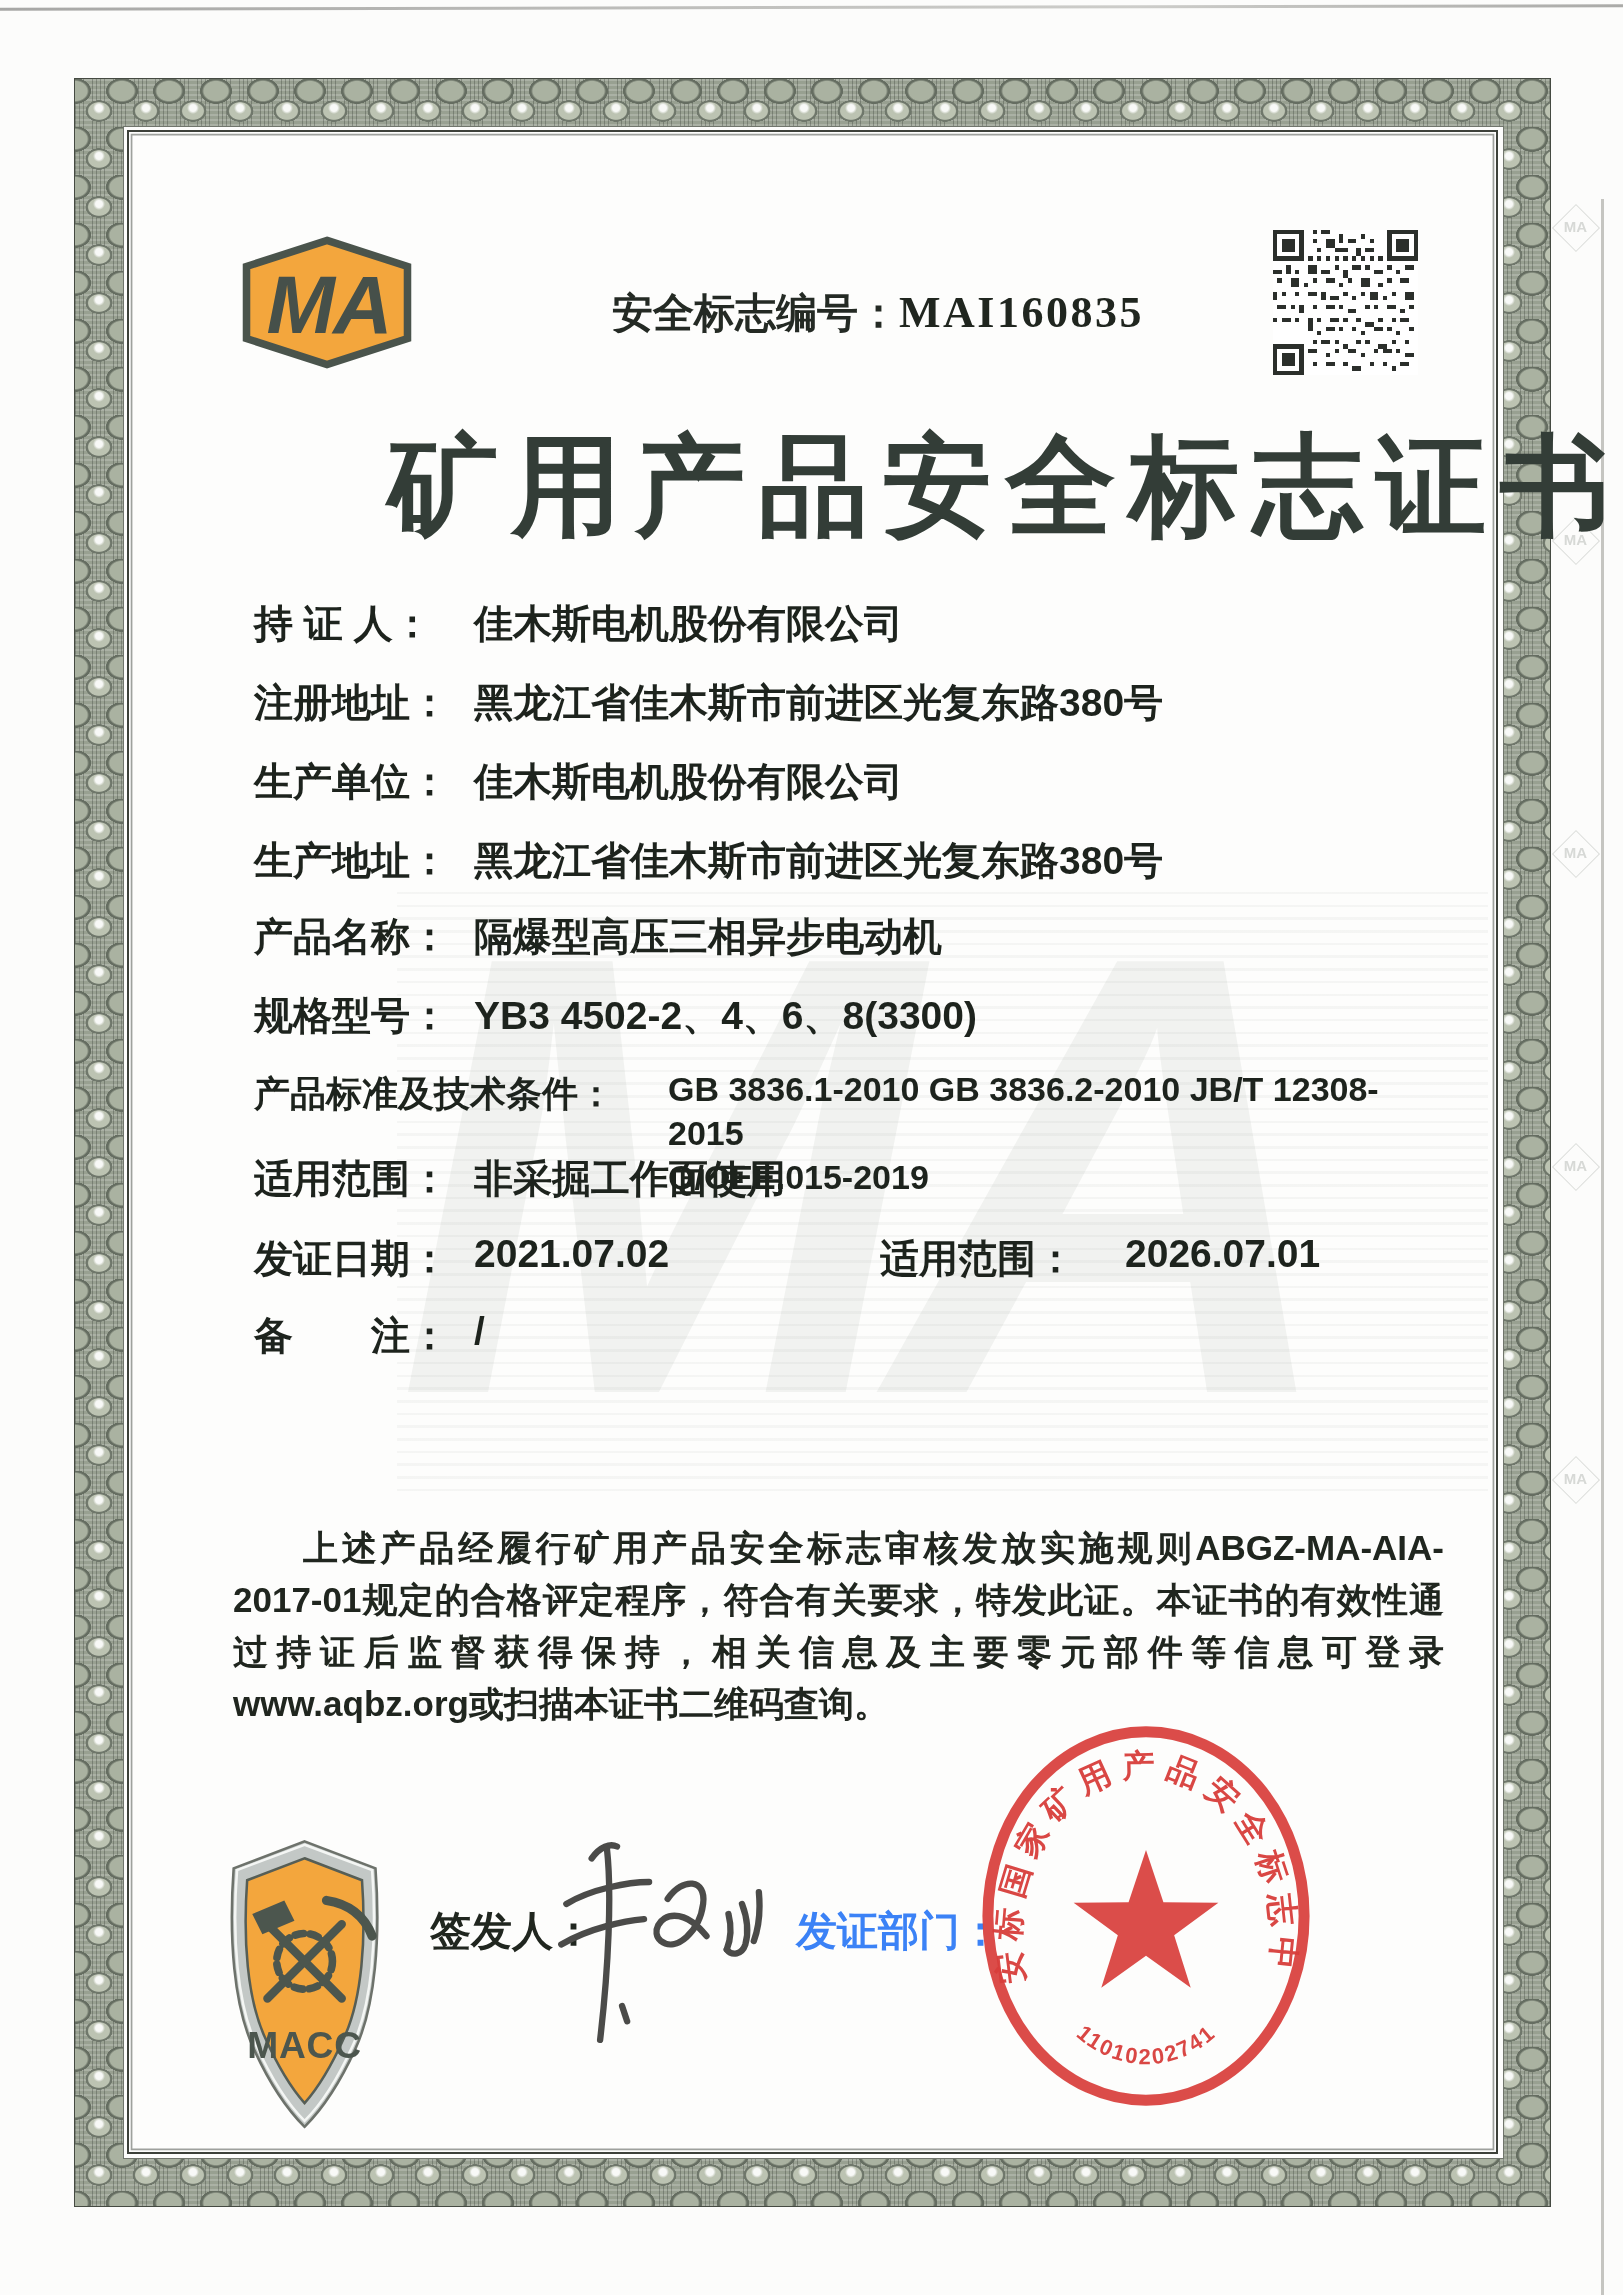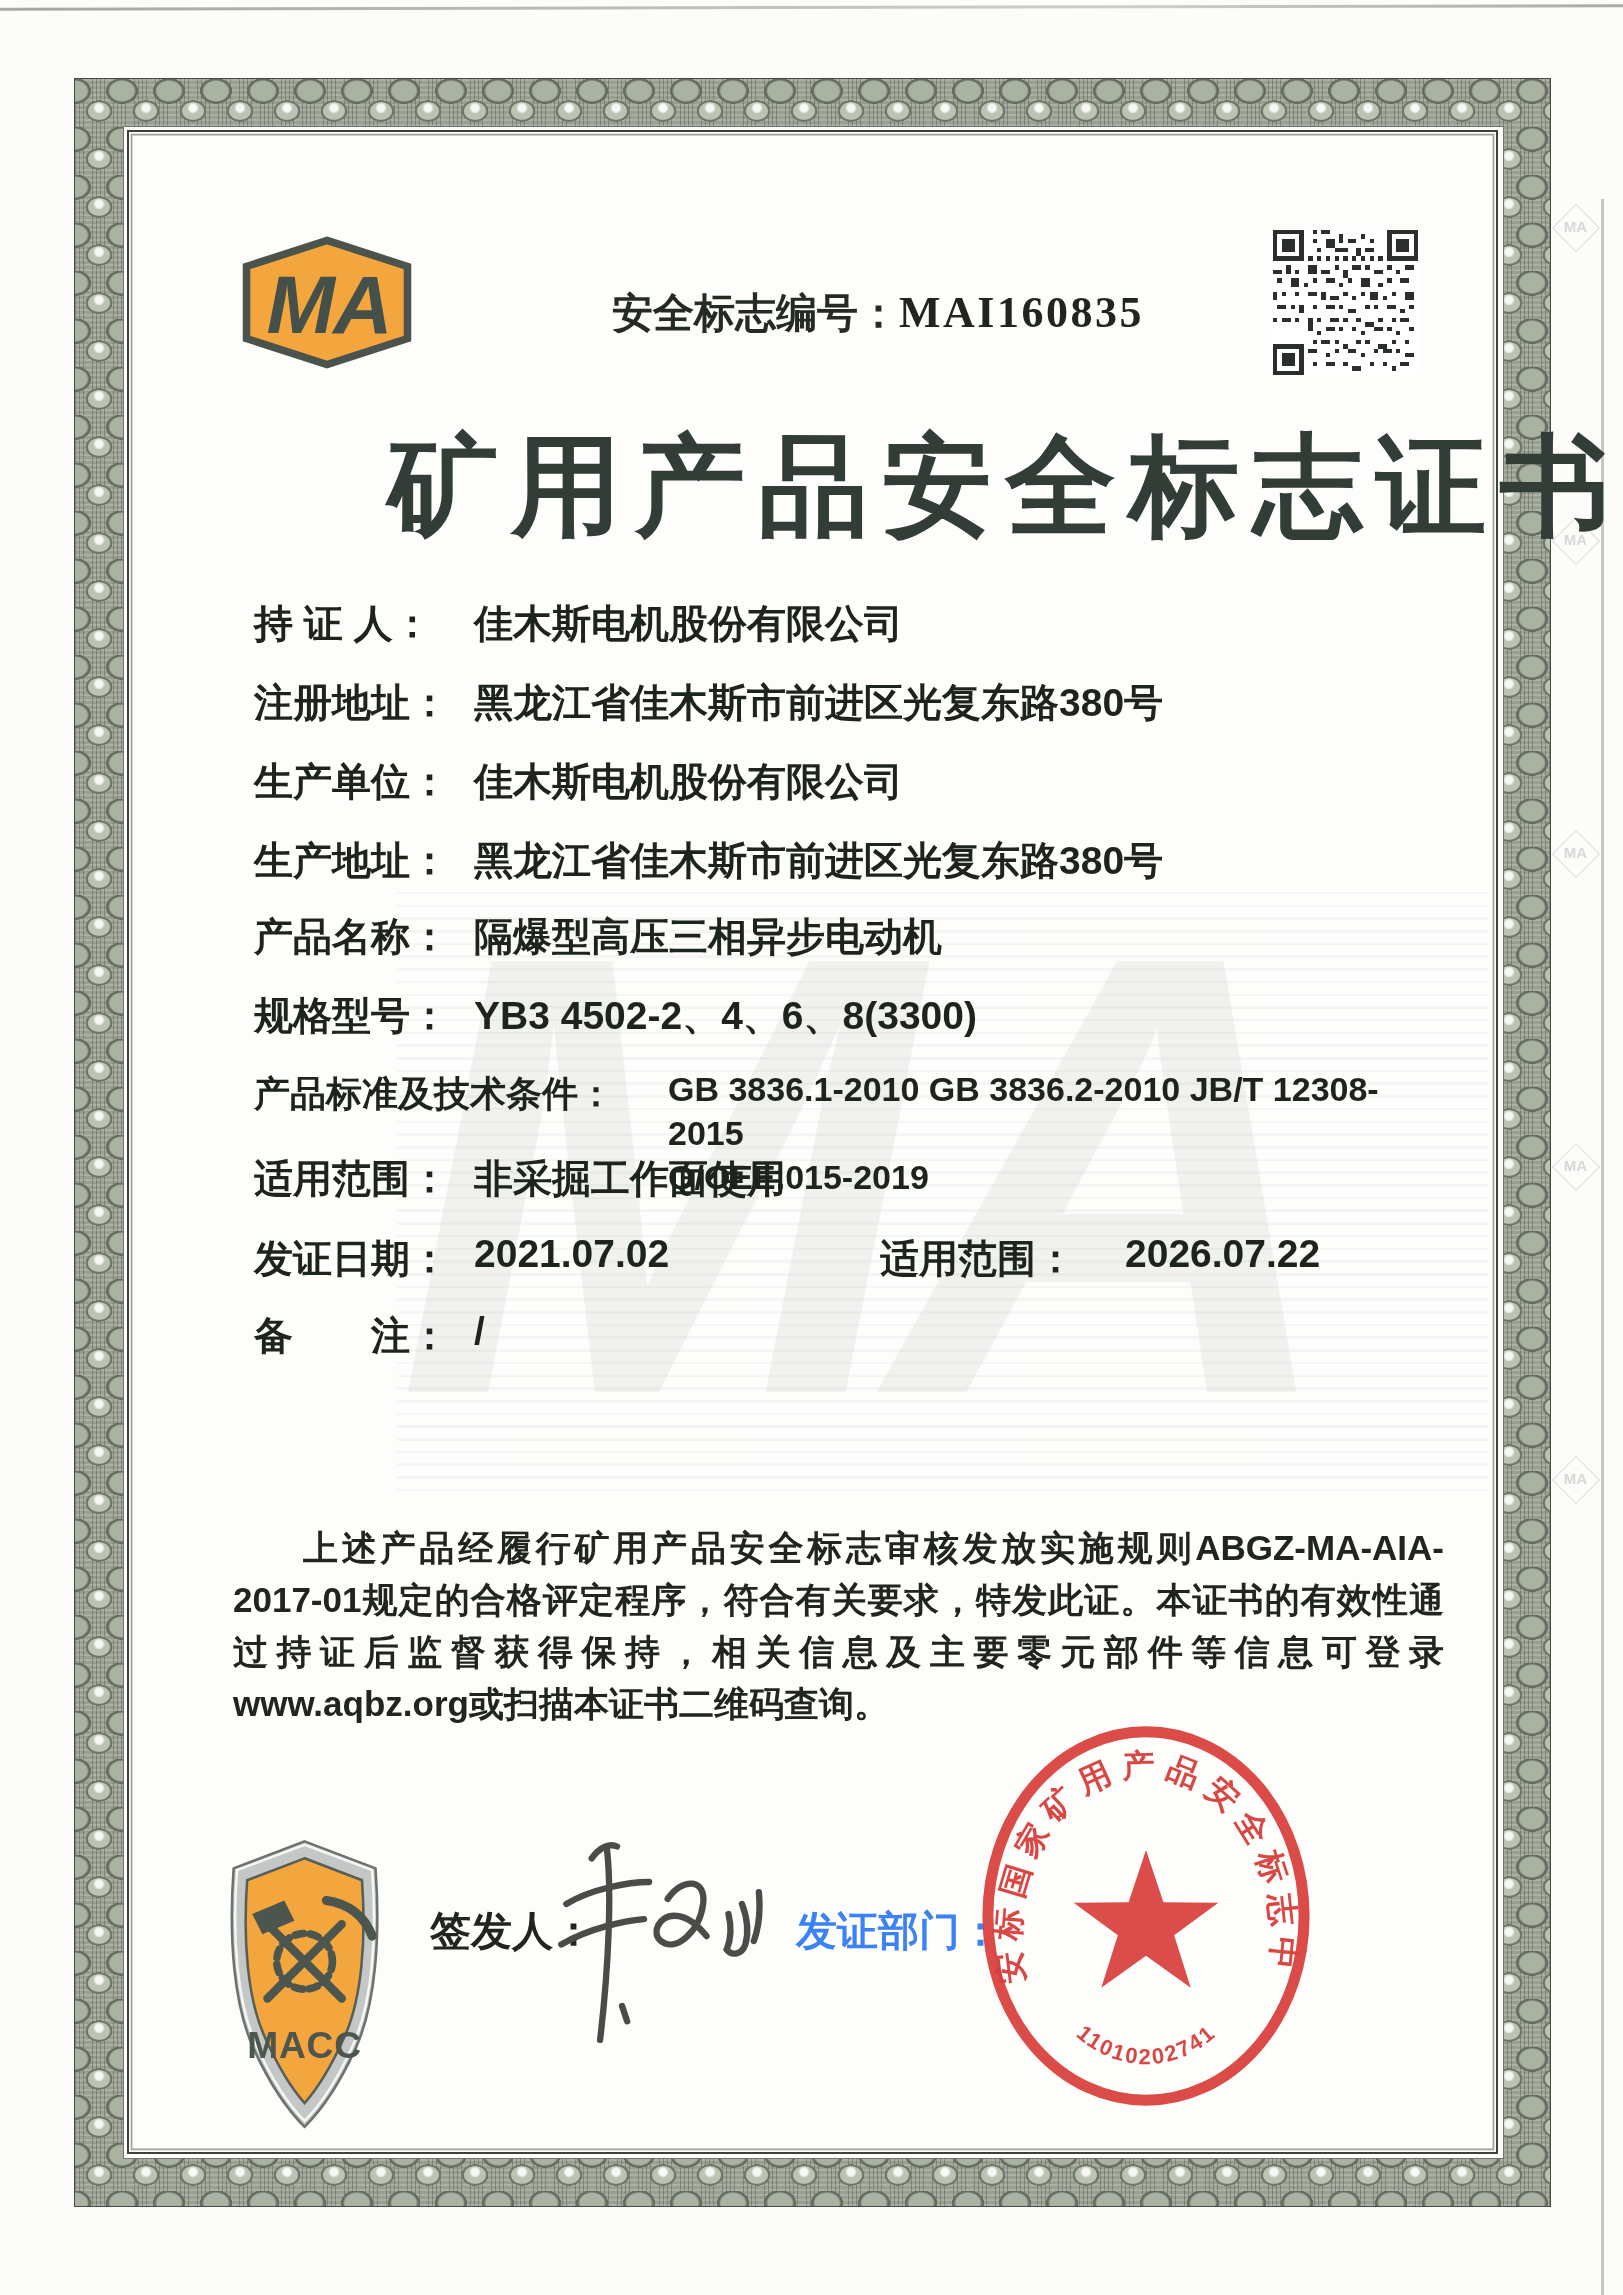--- a/index.html
+++ b/index.html
@@ -155,21 +155,21 @@
       <span>Q/OEE.015-2019</span></span>
   </div>
   <div class="row" style="top:1152px">
     <span class="lbl">适用范围：</span>
     <span class="val">非采掘工作面使用</span>
   </div>
   <div class="row" style="top:1232px">
     <span class="lbl">发证日期：</span>
     <span class="val">2021.07.02</span>
     <span class="lbl2">适用范围：</span>
-    <span class="val2">2026.07.22</span>
+    <span class="val2">2026.07.01</span>
   </div>
   <div class="row" style="top:1309px">
     <span class="lbl">备　　注：</span>
     <span class="val">/</span>
   </div>
 
   <div class="statement">上述产品经履行矿用产品安全标志审核发放实施规则ABGZ-MA-AIA-2017-01规定的合格评定程序，符合有关要求，特发此证。本证书的有效性通过持证后监督获得保持，相关信息及主要零元部件等信息可登录www.aqbz.org或扫描本证书二维码查询。</div>
 
   <svg style="position:absolute;left:210px;top:1836px" width="190" height="303" viewBox="0 0 225 358">
     <path d="M112,6 L196,38 C202,120 196,200 172,252 C152,296 132,324 112,344 C92,324 72,296 52,252 C28,200 22,120 28,38 Z" fill="#c3c8c6" stroke="#6d726b" stroke-width="3"></path>

